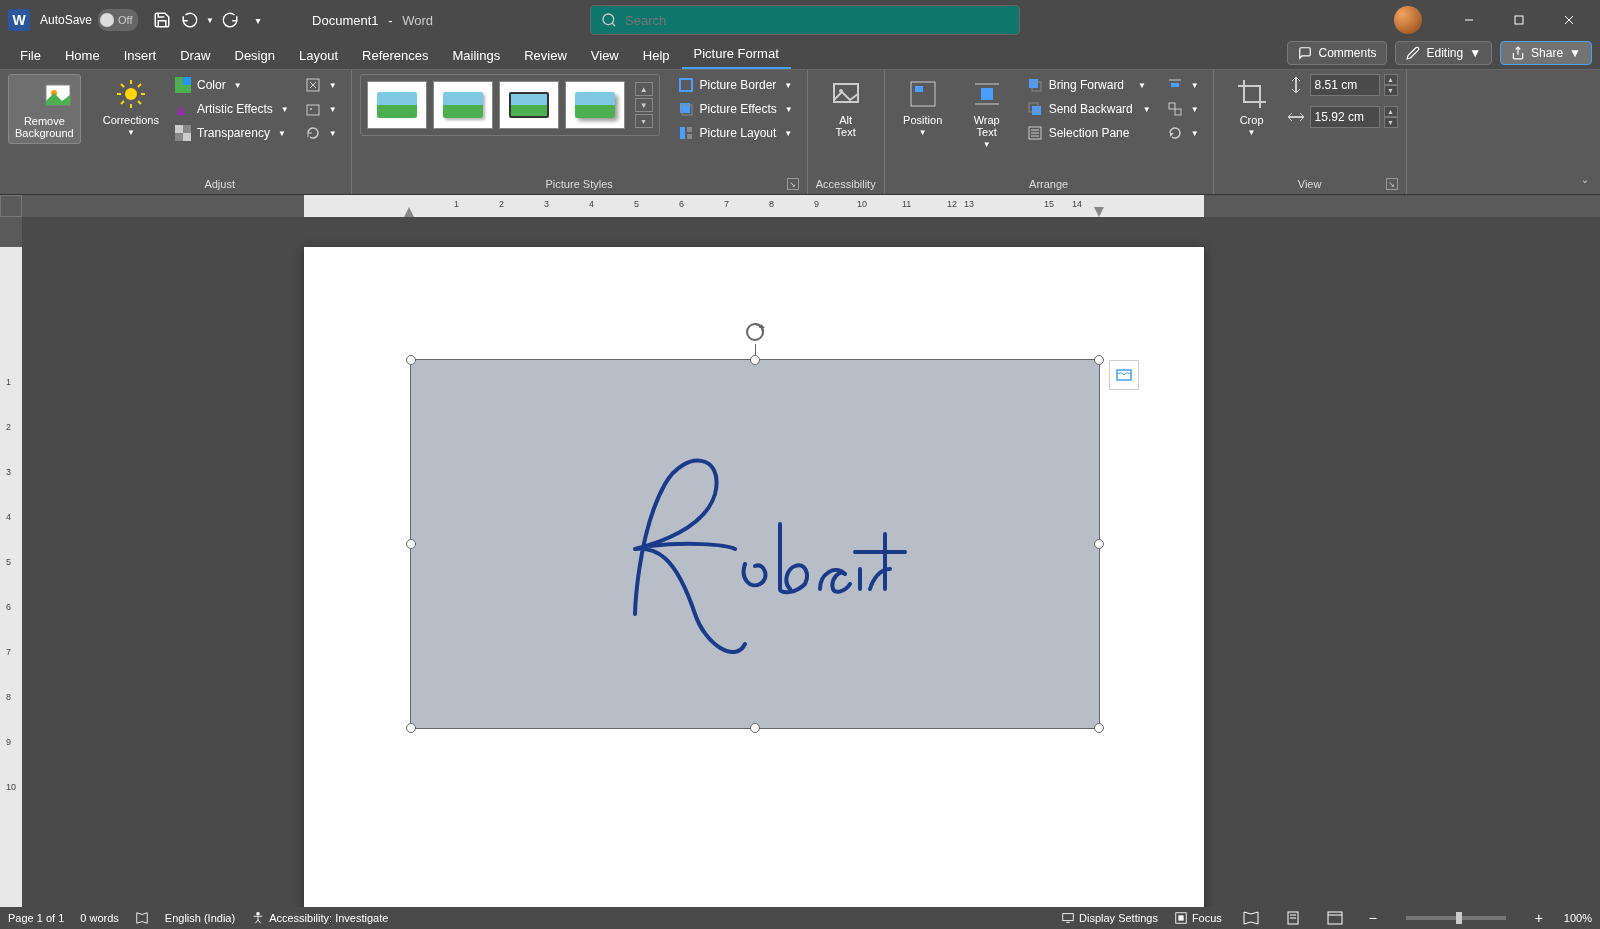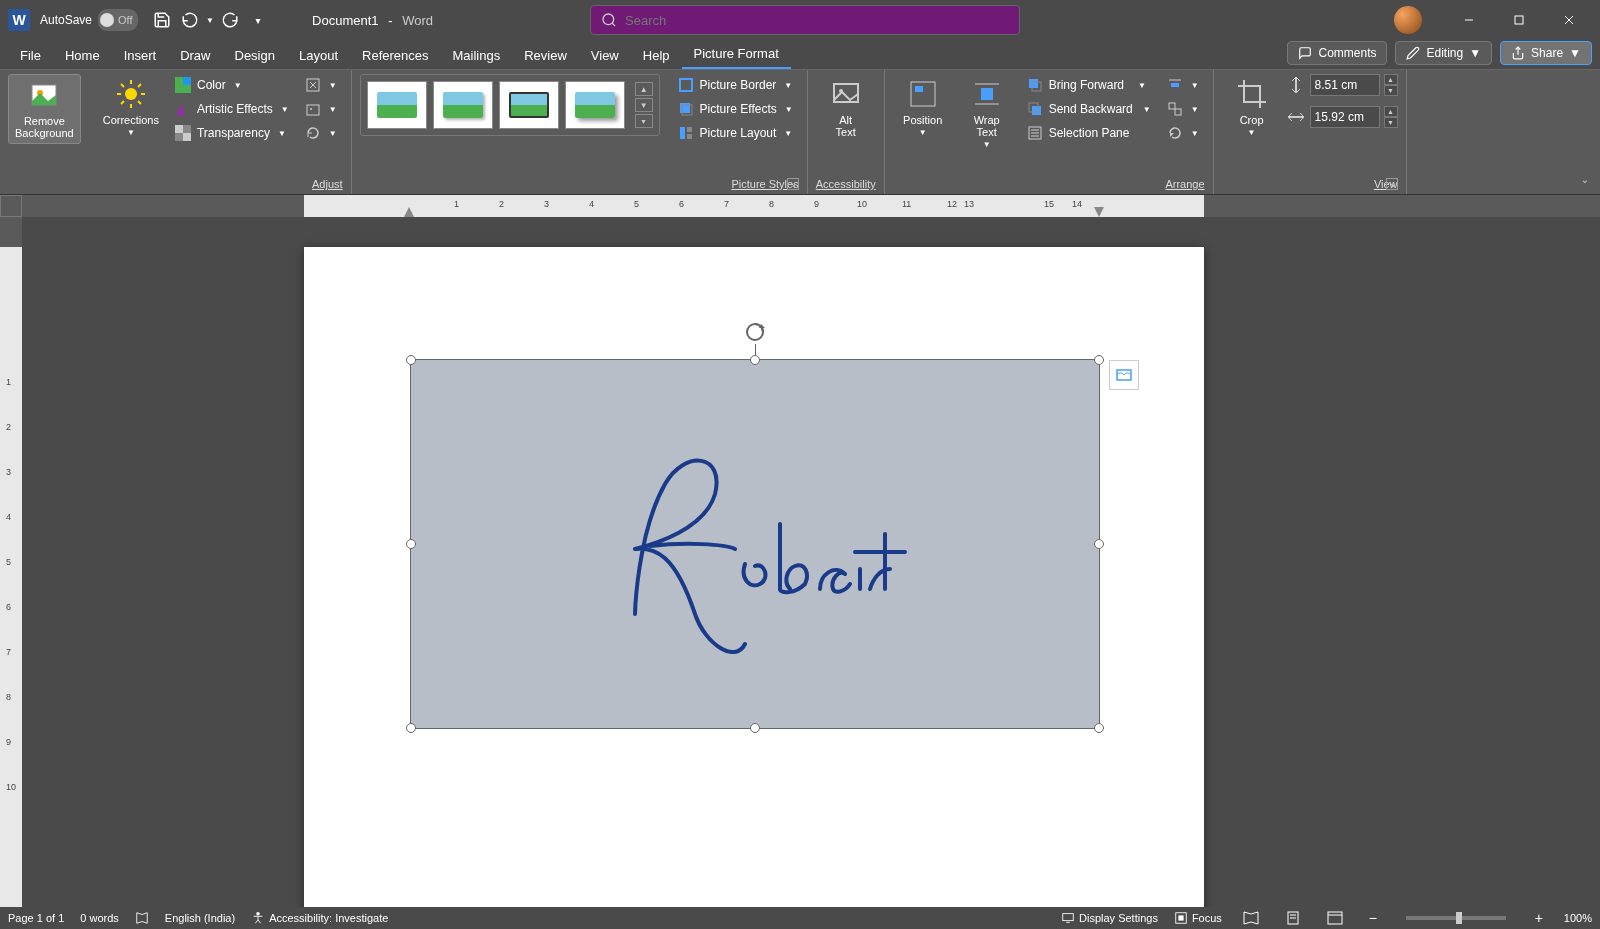--- a/index.html
+++ b/index.html
@@ -9,44 +9,44 @@
 .titlebar { height: 40px; background: #4a4a4a; display: flex; align-items: center; padding: 0 8px; color: #fff; font-size: 12px; }
 .titlebar .word-icon { width: 22px; height: 22px; background: #2b579a; color: #fff; display: flex; align-items: center; justify-content: center; font-weight: bold; font-size: 14px; border-radius: 2px; margin-right: 10px; }
 .titlebar .autosave-group { display: flex; align-items: center; gap: 6px; margin-right: 10px; }
 .titlebar .toggle { width: 40px; height: 22px; background: #666; border-radius: 9px; position: relative; display: flex; align-items: center; }
 .titlebar .toggle-knob { width: 14px; height: 14px; background: #ddd; border-radius: 50%; margin-left: 2px; }
 .titlebar .toggle-label { font-size: 11px; margin-left: 4px; color: #ccc; }
 .titlebar .qat-btn { width: 28px; height: 28px; display: flex; align-items: center; justify-content: center; color: #fff; cursor: pointer; }
 .titlebar .qat-btn svg { width: 18px; height: 18px; }
 .titlebar .doc-title { margin-left: 40px; font-size: 13px; color: #fff; }
 .titlebar .doc-title .app-name { color: #ccc; }
-.titlebar .search-wrap { width: 430px; height: 30px; background: #701a75; border: 1px solid #666; border-radius: 4px; display: flex; align-items: center; padding: 0 10px; color: #ccc; position: absolute; left: 590px; }
+.titlebar .search-wrap { width: 430px; height: 30px; background: #0f766e; border: 1px solid #666; border-radius: 4px; display: flex; align-items: center; padding: 0 10px; color: #ccc; position: absolute; left: 590px; }
 .titlebar .search-wrap svg { width: 16px; height: 16px; margin-right: 8px; }
 .titlebar .search-wrap input { background: transparent; border: none; color: #ccc; font-size: 13px; outline: none; flex: 1; }
 .titlebar .right-controls { display: flex; align-items: center; gap: 4px; margin-left: auto; }
 .titlebar .avatar { width: 28px; height: 28px; border-radius: 50%; background: radial-gradient(circle at 30% 30%, #f4a460, #8b4513); margin-right: 20px; }
 .titlebar .win-btn { width: 46px; height: 32px; display: flex; align-items: center; justify-content: center; color: #fff; }
 
 
 .tabs-row { height: 30px; background: #4a4a4a; display: flex; align-items: flex-end; padding: 0 8px; border-bottom: 1px solid #666; }
 .tabs-row .tab { padding: 6px 12px; color: #fff; font-size: 13px; cursor: pointer; }
 .tabs-row .tab.active { border-bottom: 2px solid #4a9eff; color: #fff; }
 .tabs-row .right-actions { margin-left: auto; display: flex; gap: 8px; align-items: center; padding-bottom: 4px; }
 .tabs-row .action-btn { background: #5a5a5a; border: 1px solid #777; border-radius: 4px; padding: 4px 10px; color: #fff; font-size: 12px; display: flex; align-items: center; gap: 6px; cursor: pointer; }
 .tabs-row .action-btn svg { width: 14px; height: 14px; }
 
 
 .ribbon { height: 125px; background: #5a5a5a; display: flex; border-bottom: 1px solid #333; position: relative; }
 .ribbon-group { border-right: 1px solid #777; padding: 4px 8px 2px 8px; display: flex; flex-direction: column; }
 .ribbon-group .group-body { flex: 1; display: flex; align-items: flex-start; gap: 4px; }
-.ribbon-group .group-label { text-align: right; font-size: 11px; color: #ddd; padding: 2px 0; position: relative; text-decoration: underline; }
+.ribbon-group .group-label { text-align: center; font-size: 11px; color: #ddd; padding: 2px 0; position: relative; }
 .ribbon-group .group-label .launcher { position: absolute; right: 0; bottom: 2px; width: 12px; height: 12px; border: 1px solid #999; font-size: 8px; display: flex; align-items: center; justify-content: center; color: #ccc; }
 
 .big-btn { display: flex; flex-direction: column; align-items: center; justify-content: center; padding: 4px 6px; color: #fff; font-size: 11px; cursor: pointer; text-align: center; min-width: 60px; border-radius: 3px; }
-.big-btn.selected { background: #6f6f6f; border: 1px solid #888; }
+.big-btn.selected { background: #6f6f6f; border: 1px solid #888; align-items: flex-end; }
 .big-btn .icon { width: 32px; height: 32px; margin-bottom: 4px; }
 .big-btn .caret { font-size: 8px; margin-top: 2px; }
 
 .small-btn-col { display: flex; flex-direction: column; gap: 2px; }
 .small-btn { display: flex; align-items: center; gap: 6px; padding: 3px 6px; color: #fff; font-size: 12px; cursor: pointer; border-radius: 3px; white-space: nowrap; }
 .small-btn .icon { width: 16px; height: 16px; display: flex; align-items: center; justify-content: center; }
 .small-btn .caret { font-size: 8px; margin-left: 2px; }
 
 .style-gallery { display: flex; gap: 6px; align-items: center; border: 1px solid #777; padding: 6px; border-radius: 3px; }
 .style-thumb { width: 60px; height: 48px; background: #fff; border: 1px solid #888; display: flex; align-items: center; justify-content: center; cursor: pointer; }

